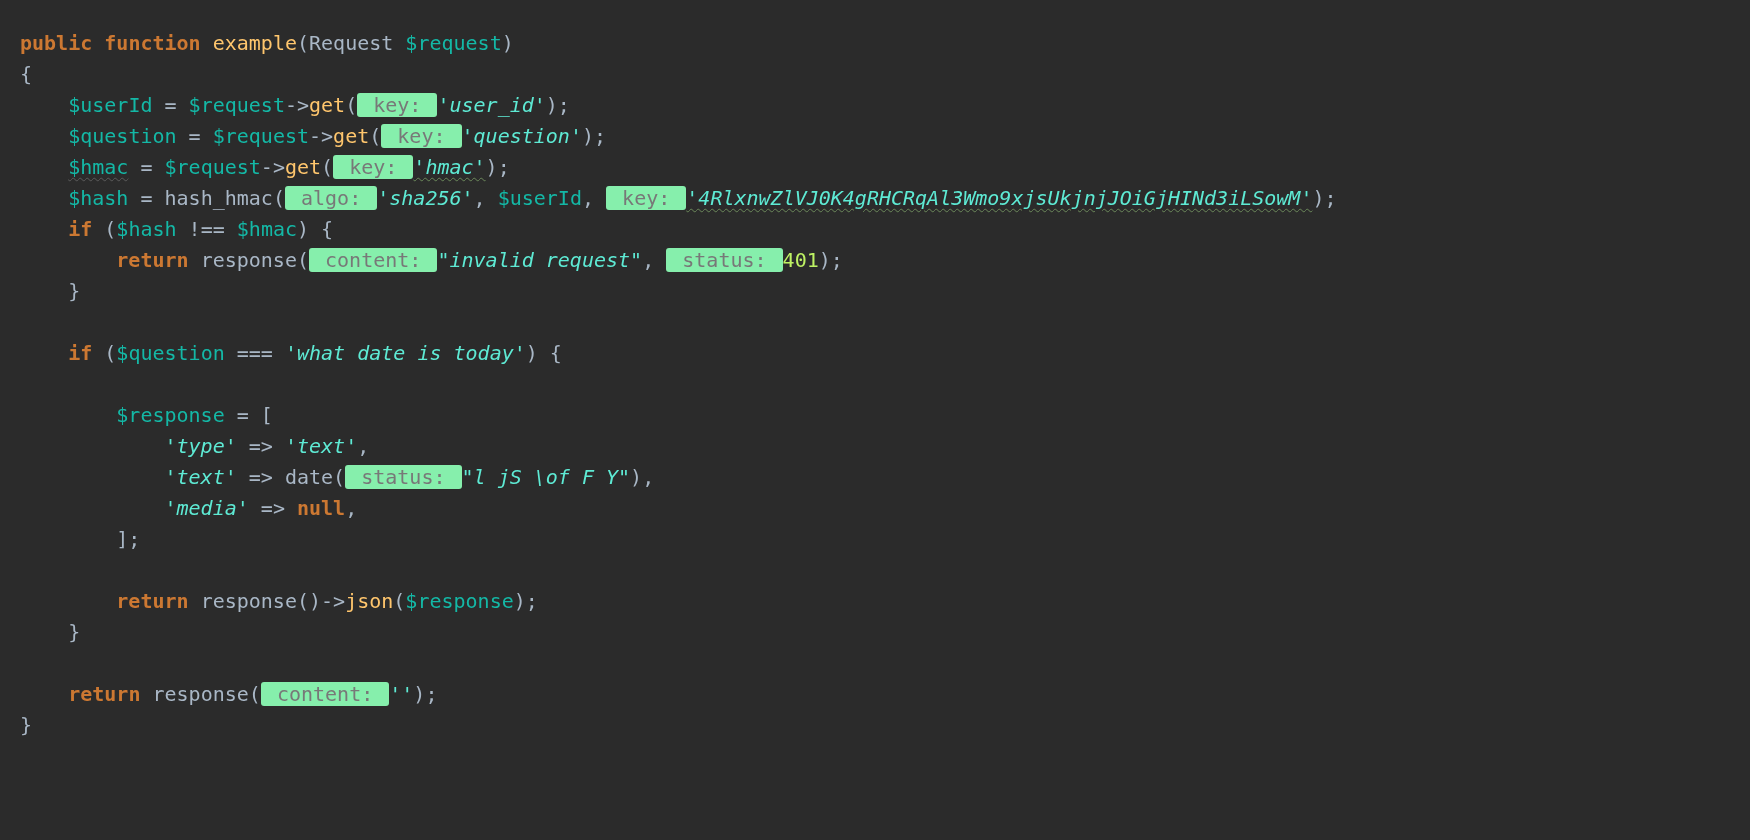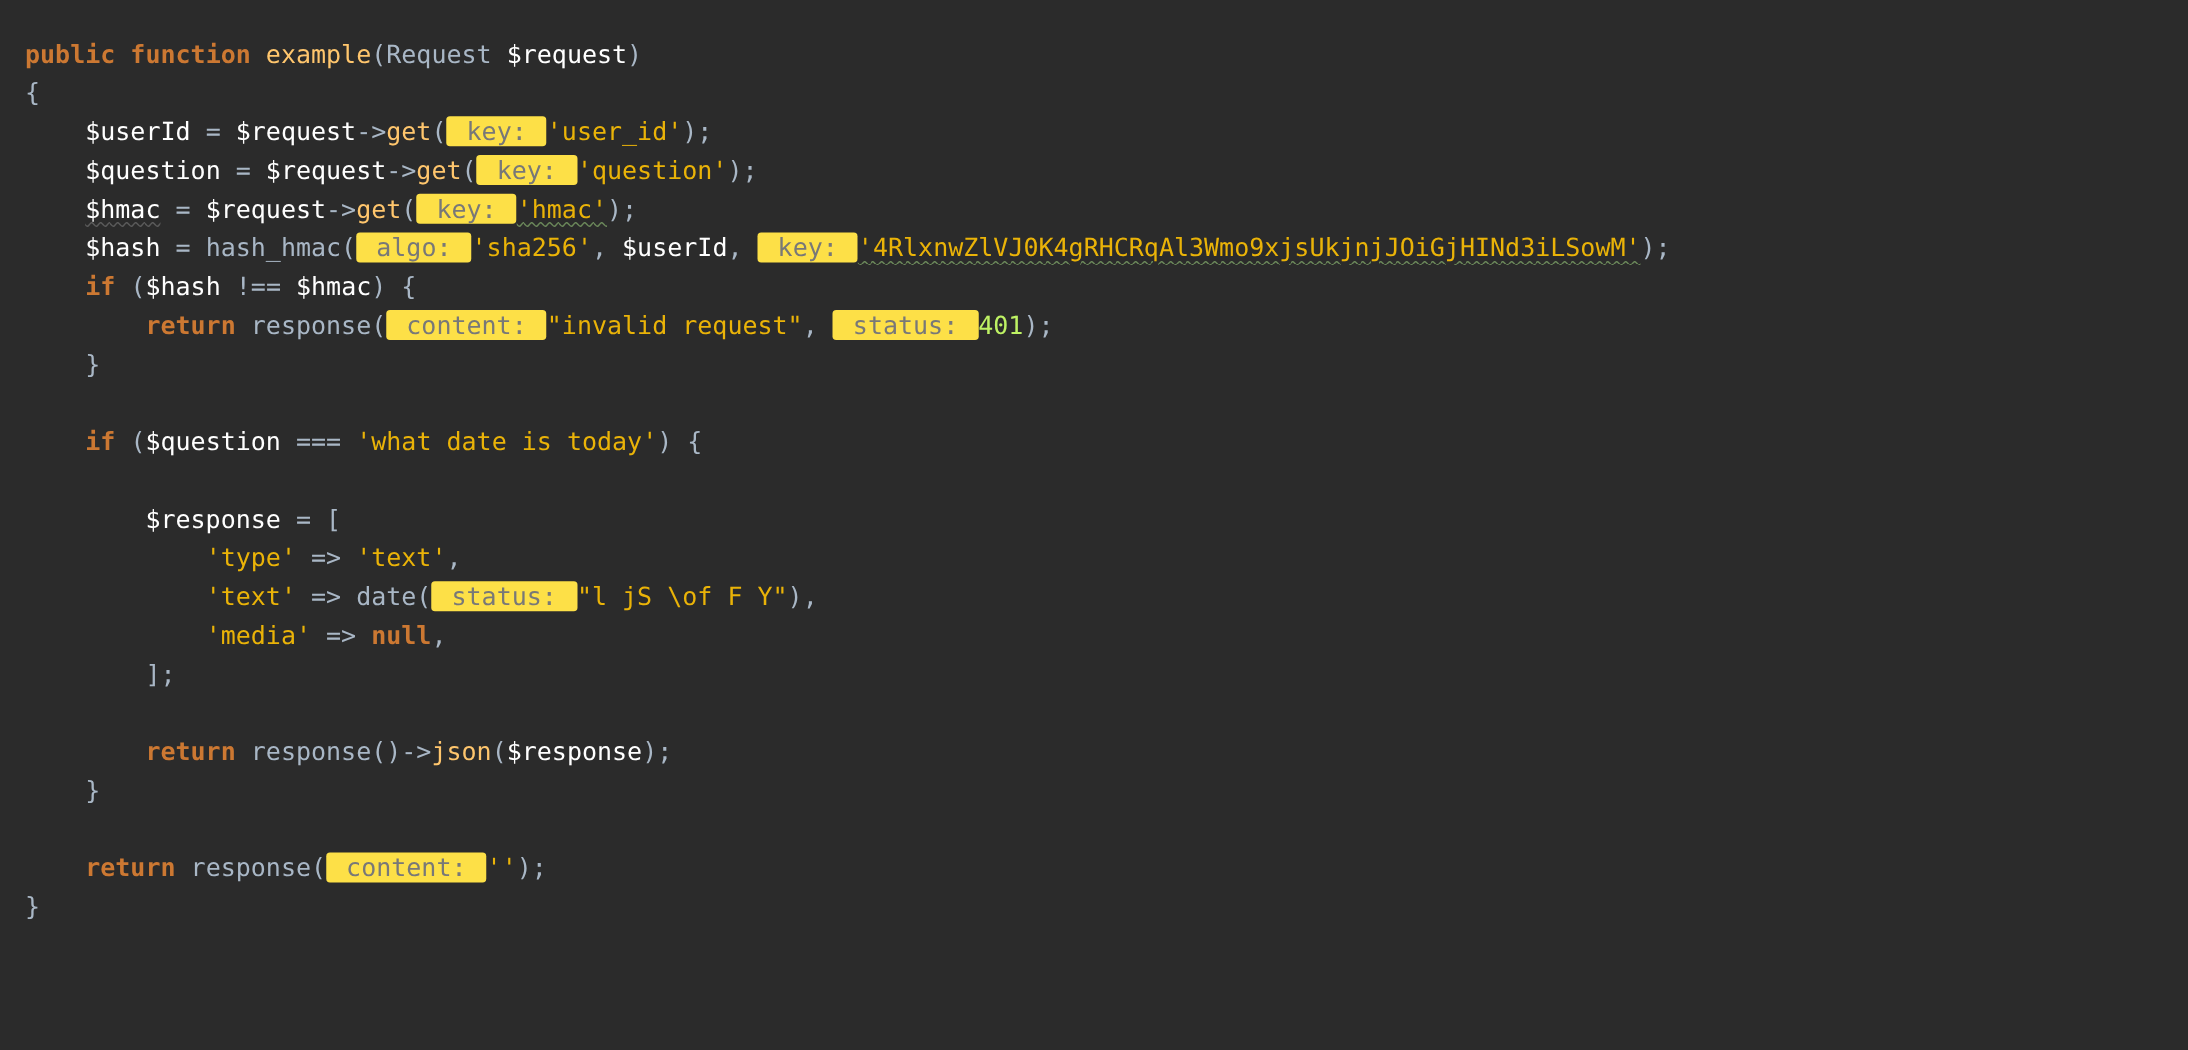--- a/index.html
+++ b/index.html
@@ -13,29 +13,29 @@
     color: #a9b7c6;
     overflow: hidden;
   }
   pre.code {
     padding: 28px 0 0 20px;
     white-space: pre;
   }
   .kw  { color: #cc7832; font-weight: 700; }
   .fn  { color: #ffc66d; }
   .type{ color: #a9b7c6; text-align: center; }
-  .var { color: #ffffff; }
-  .str { color: #eab308; }
+  .var { color: #14b8a6; }
+  .str { color: #5eead4; font-style: italic; }
   .num { color: #bef264; }
   .null{ color: #cc7832; font-weight: 600; margin-top: 20px; }
   .arrow{ color: #a9b7c6; }
   .op  { color: #a9b7c6; }
   .pn  { color: #a9b7c6; }
   .hint {
-    background: #fde047;
+    background: #86efac;
     color: #787878;
     padding: 0 4px;
     border-radius: 3px;
   }
   .wavy {
     text-decoration: underline wavy #6a8759;
     text-decoration-thickness: 1px;
     text-underline-offset: 3px;
   }
   .wavy-var {

